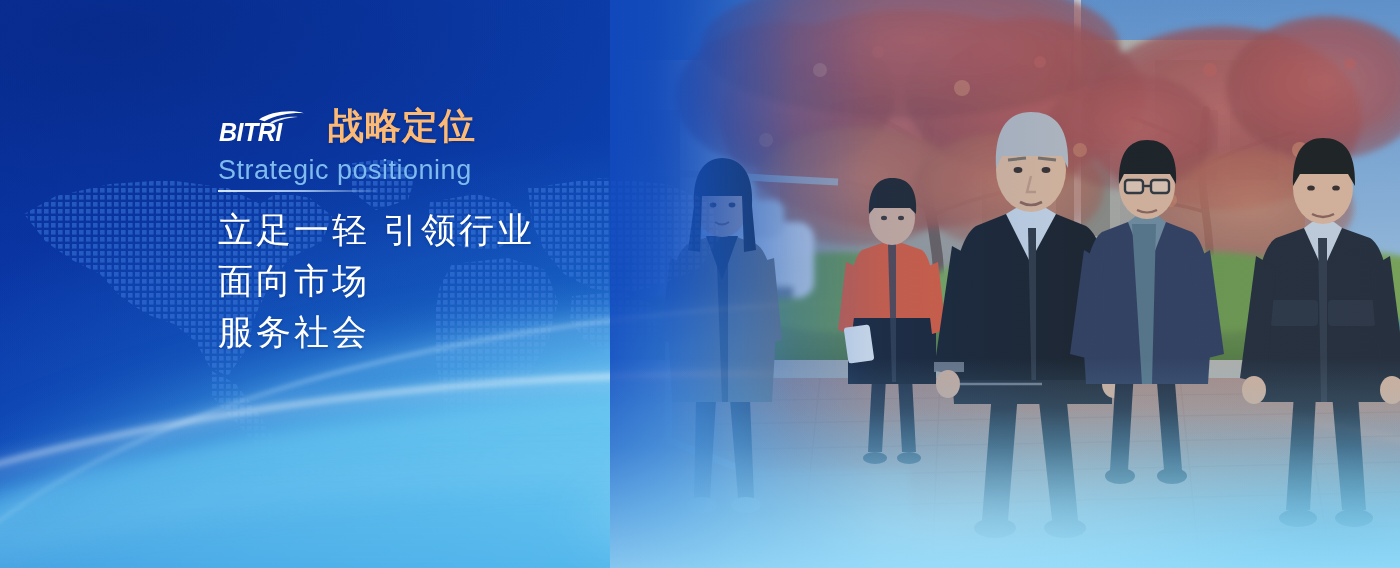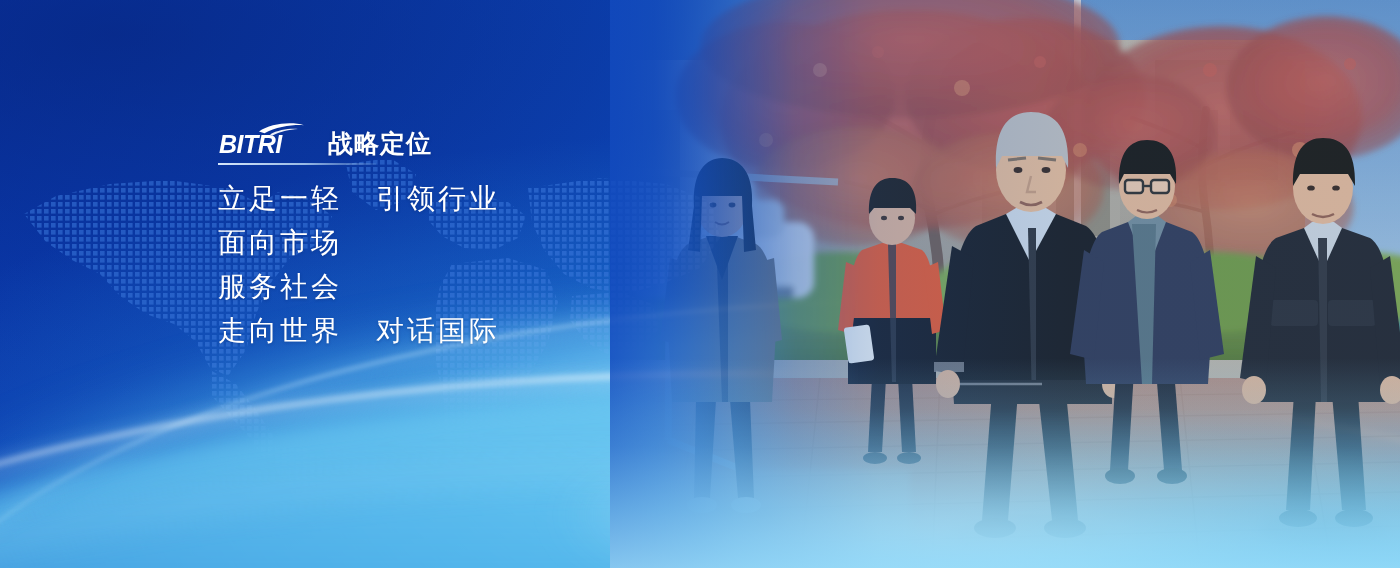--- a/index.html
+++ b/index.html
@@ -95,41 +95,41 @@
     position:absolute;right:0;top:0;width:790px;height:568px;pointer-events:none;
     background:linear-gradient(to right, rgba(18,74,190,.85) 0%, rgba(20,85,195,.45) 16%, rgba(25,95,200,.16) 34%, rgba(30,110,205,.05) 58%, rgba(40,120,210,.03) 100%);
     mix-blend-mode:normal;
   }
   .photo-bottom-fade{
     position:absolute;right:0;bottom:0;width:790px;height:210px;pointer-events:none;
     background:linear-gradient(to bottom, rgba(120,200,240,0) 0%, rgba(125,205,242,.30) 42%, rgba(140,215,246,.60) 72%, rgba(160,225,250,.80) 100%);
   }
 
   
-  .content{position:absolute;left:218px;top:116px;width:470px;}
+  .content{position:absolute;left:218px;top:104px;width:470px;}
 
   .title-row{display:flex;align-items:flex-end;gap:14px;height:42px;}
   .logo{position:relative;width:96px;height:38px;flex:0 0 auto;}
   .logo svg{display:block;width:96px;height:38px;}
   .title-cn{
-    color:#ffffff;font-size:25px;font-weight:700;letter-spacing:1px;
+    color:#fdba74;font-size:36px;font-weight:700;letter-spacing:1px;
     line-height:1;white-space:nowrap;padding-bottom:2px;
     text-shadow:0 1px 3px rgba(0,30,90,.35);
   }
   .subtitle{
     margin-top:10px;color:#7fbced;font-size:27px;font-weight:400;
     letter-spacing:.5px;line-height:1.08;white-space:nowrap;
   }
   .divider{
     margin-top:5px;width:158px;height:2px;
     background:linear-gradient(to right, rgba(225,240,255,.95) 0%, rgba(200,230,252,.75) 55%, rgba(170,215,248,.1) 100%);
   }
   .slogans{margin-top:20px;}
   .slogan-line{
-    display:flex;gap:16px;color:#ffffff;font-size:28px;font-weight:300;
+    display:flex;gap:23px;color:#ffffff;font-size:35px;font-weight:300;
     letter-spacing:3px;line-height:1;margin-bottom:16px;white-space:nowrap;
     text-shadow:0 1px 3px rgba(0,30,90,.30);
   }
   .slogan-line:last-child{margin-bottom:0;}
   .slogan-a{width:142px;}
 </style>
 </head>
 <body>
 
 <div id="stage">
@@ -445,33 +445,30 @@
           <path d="M41,11.5 C52,3.2 74,1.2 86,5.2 C76,4.4 58,6.6 46.5,13.2 Z" fill="#ffffff"></path>
           <path d="M52,14.4 C60,9.8 72,8.2 80,9.0 C72,9.6 61,11.6 54.5,15.6 Z" fill="#ffffff" opacity=".92"></path>
           <g fill="#ffffff" font-family="'Liberation Sans',sans-serif" font-size="25" font-weight="bold" font-style="italic" letter-spacing="-0.5">
             <text x="1" y="33">BITRI</text>
           </g>
         </svg>
       </span>
       <span class="title-cn">战略定位</span>
     </div>
 
+    <div class="subtitle">Strategic positioning</div>
     <div class="divider"></div>
 
     <div class="slogans">
       <div class="slogan-line">
         <span class="slogan-a">立足一轻</span>
         <span class="slogan-b">引领行业</span>
       </div>
       <div class="slogan-line">
         <span class="slogan-a">面向市场</span>
       </div>
       <div class="slogan-line">
         <span class="slogan-a">服务社会</span>
       </div>
-      <div class="slogan-line">
-        <span class="slogan-a">走向世界</span>
-        <span class="slogan-b">对话国际</span>
-      </div>
     </div>
 
   </div>
 </div>
 
 </body></html>

